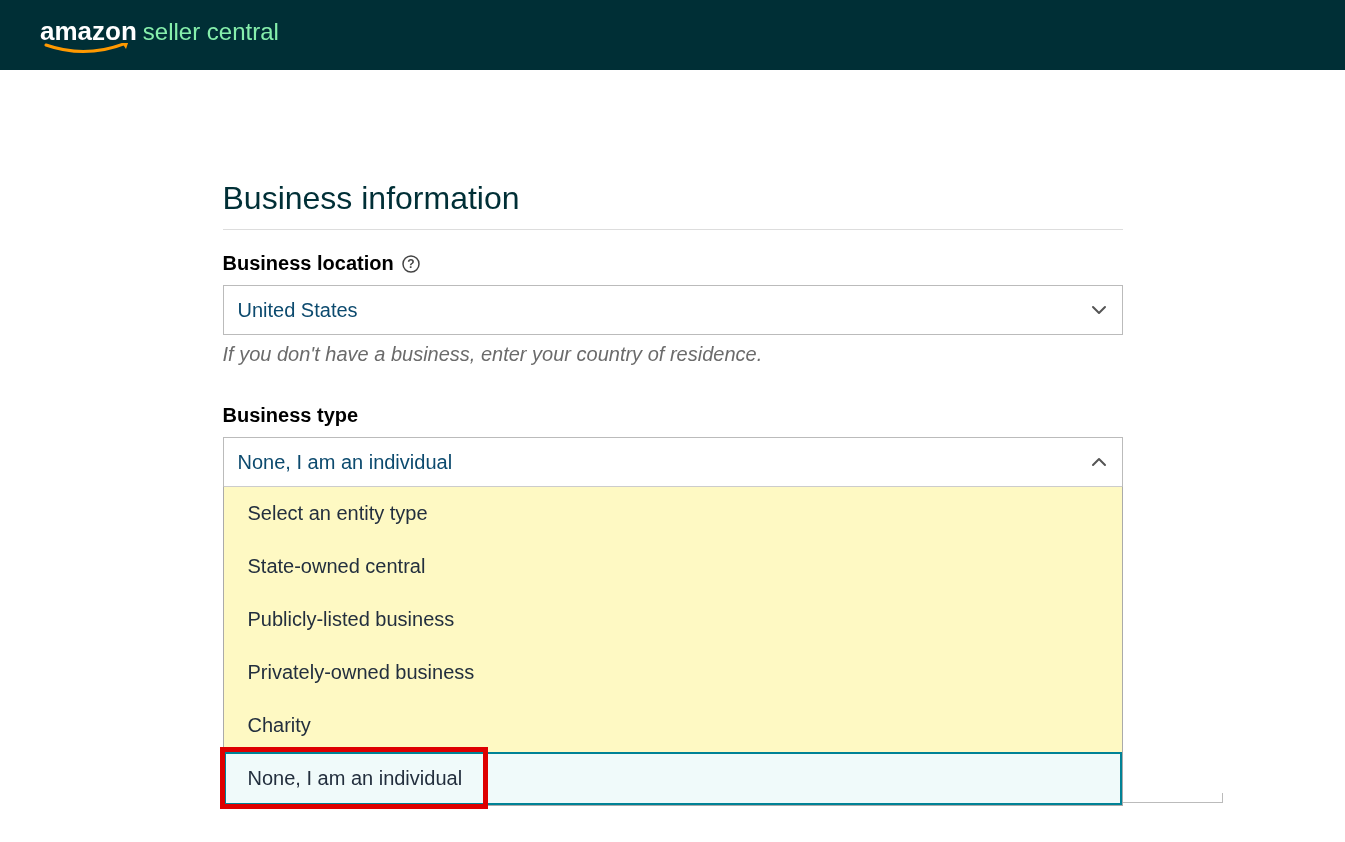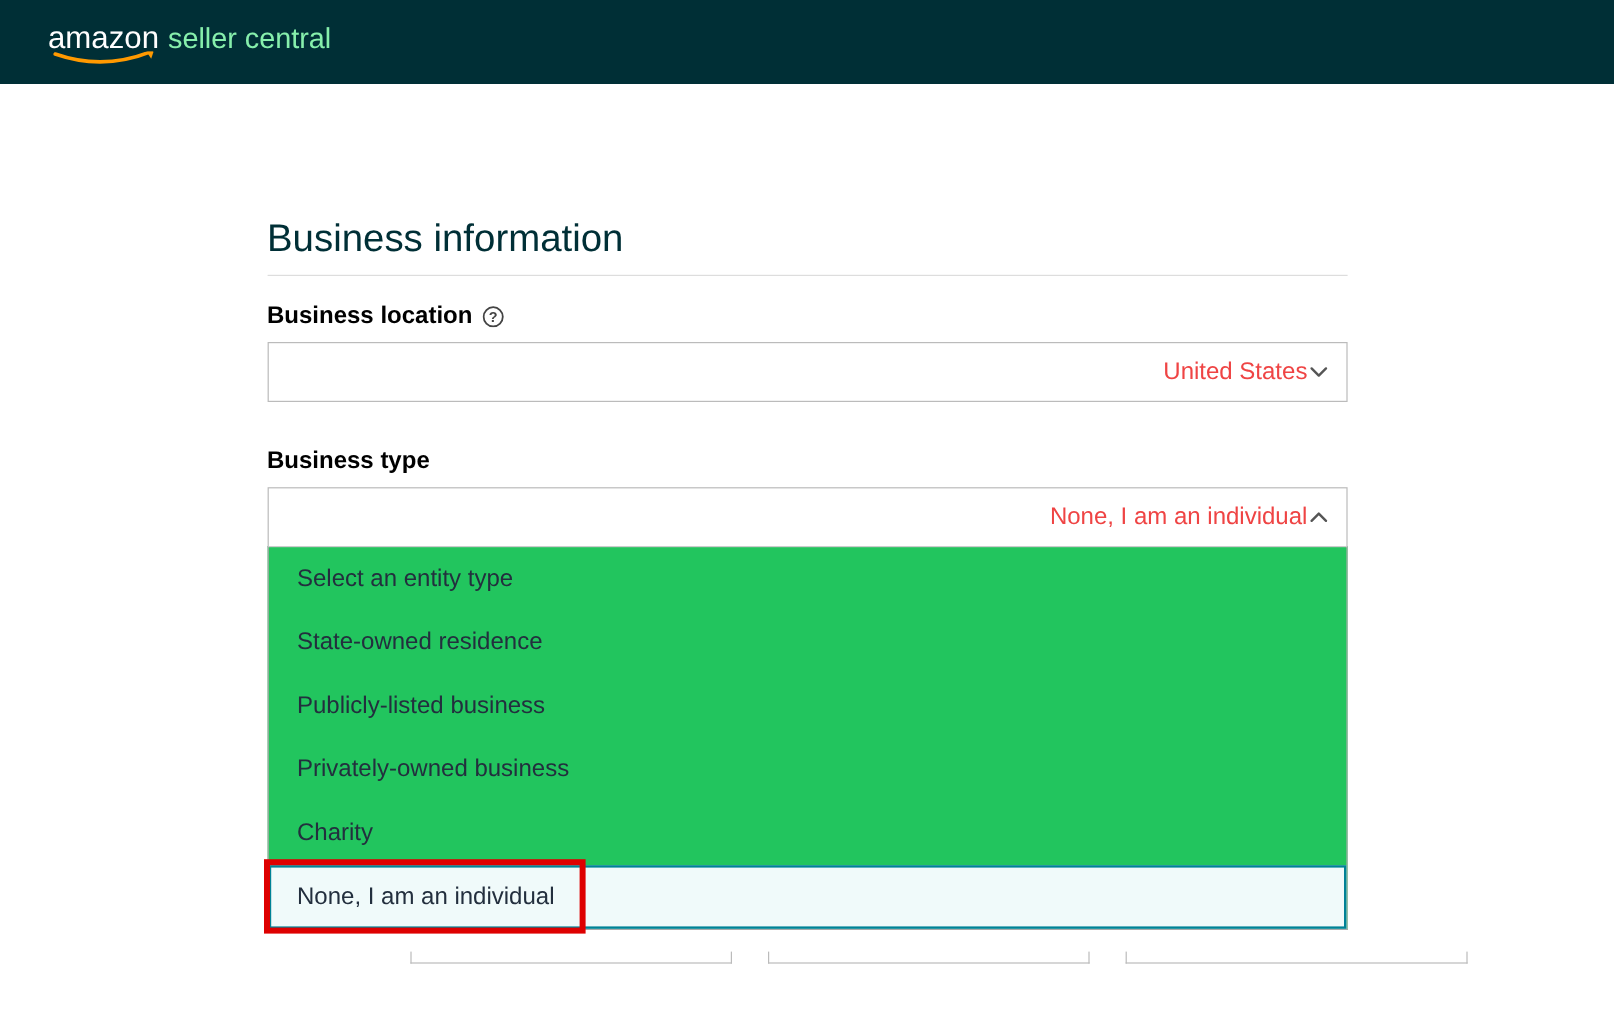--- a/index.html
+++ b/index.html
@@ -15,21 +15,21 @@
     .header {
       background:#002f36;
       height:70px;
       display:flex; align-items:center;
       padding-left:40px;
     }
     .logo {
       display:flex; align-items:baseline;
     }
     .logo-amazon {
-      color:#fff; font-weight:400;
+      color:#fff; font-weight:700;
       font-size:26px;
       line-height:1;
     }
     .logo-sc {
       color:#86efac; font-size:24px;
       font-weight:300; margin-left:6px;
       line-height:1;
     }
     .logo-smile {
       position:relative;
@@ -63,41 +63,41 @@
     .help-icon {
       margin-left:8px;
       width:18px; height:18px;
       display:inline-flex;align-items:center;justify-content:center;
     }
     .help-icon svg{ display:block; }
     .select {
       width:100%;
       border:1px solid #bbb;
       height:50px;
-      display:flex; align-items:center; justify-content:flex-end;
+      display:flex; align-items:center; justify-content:space-between;
       padding:0 14px;
       font-size:20px;
-      color:#ef4444;
+      color:#0c4a6e;
       background:#fff;
       cursor:pointer;
     }
     .select .chev svg{ display:block; }
     .hint {
       font-style:italic;
       color:#6b6b6b;
       font-size:20px;
       margin-top:8px;
     }
     .field-block { margin-bottom:38px; }
     .dropdown {
       width:100%;
       border:1px solid #aaa;
       border-top:1px solid #ccc;
       margin-top:-1px;
-      background:#22c55e;
+      background:#fef9c3;
       position:relative;
       z-index:5;
     }
     .dropdown .option {
       padding:15px 24px;
       font-size:20px;
       color:#232f3e;
       cursor:pointer;
       position:relative;
     }
@@ -157,37 +157,38 @@
       </span>
     </div>
     <div class="select">
       <span>United States</span>
       <span class="chev">
         <svg width="18" height="18" viewBox="0 0 18 18">
             <path d="M3 6 L9 12 L15 6" stroke="#555" stroke-width="2" fill="none" stroke-linecap="round" stroke-linejoin="round"></path>
           </svg>
       </span>
     </div>
+    <div class="hint">If you don't have a business, enter your country of residence.</div>
   </div>
 
   <div class="field-block">
     <div class="field-label">
       <span>Business type</span>
     </div>
     <div class="select">
       <span>None, I am an individual</span>
       <span class="chev">
         <svg width="18" height="18" viewBox="0 0 18 18">
             <path d="M3 12 L9 6 L15 12" stroke="#555" stroke-width="2" fill="none" stroke-linecap="round" stroke-linejoin="round"></path>
           </svg>
       </span>
     </div>
     <div class="dropdown" id="bt-dropdown">
         <div class="option">Select an entity type</div>
-        <div class="option">State-owned residence</div>
+        <div class="option">State-owned central</div>
         <div class="option">Publicly-listed business</div>
         <div class="option">Privately-owned business</div>
         <div class="option">Charity</div>
         <div class="option selected">None, I am an individual<div class="redbox"></div></div>
       </div>
   </div>
 </main>
 
 <div class="bottom-ghost-boxes">
   <div class="ghost"></div>

